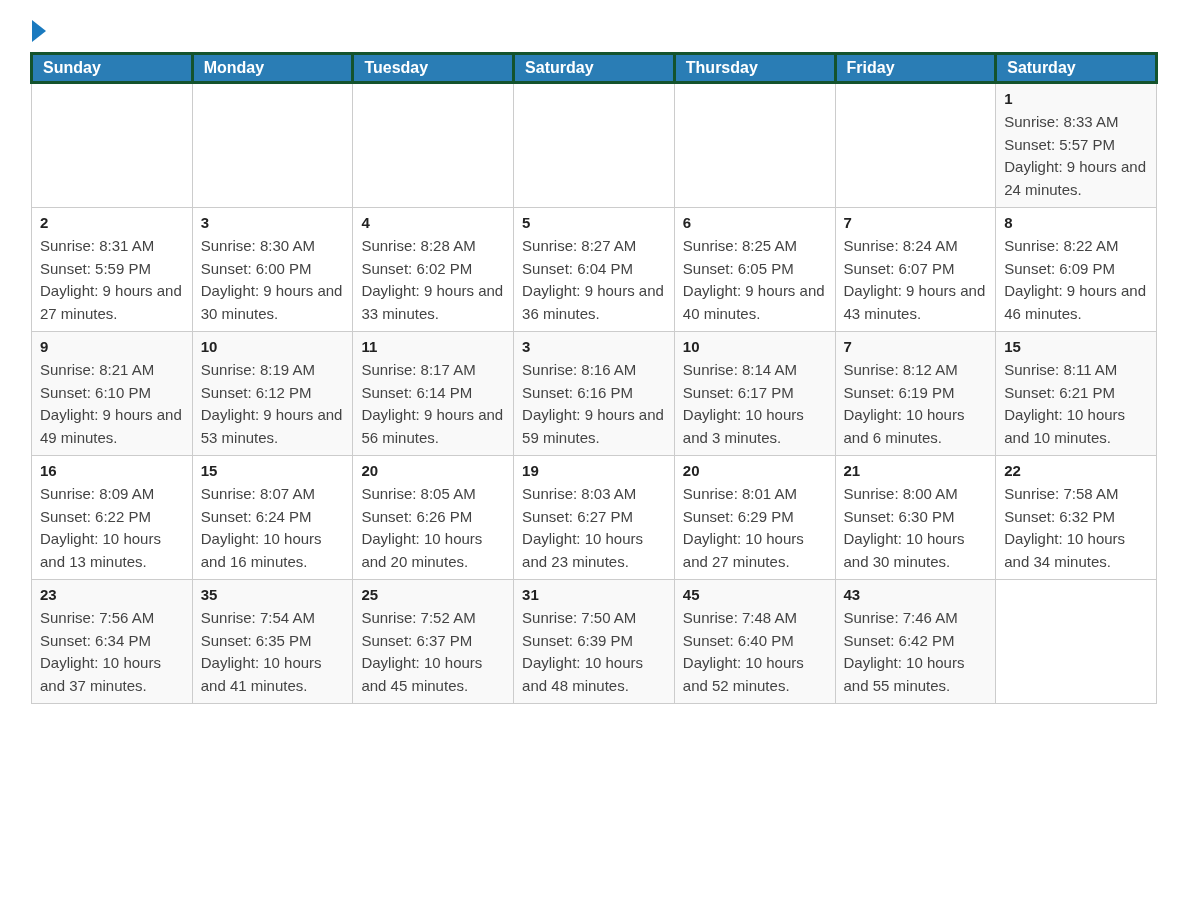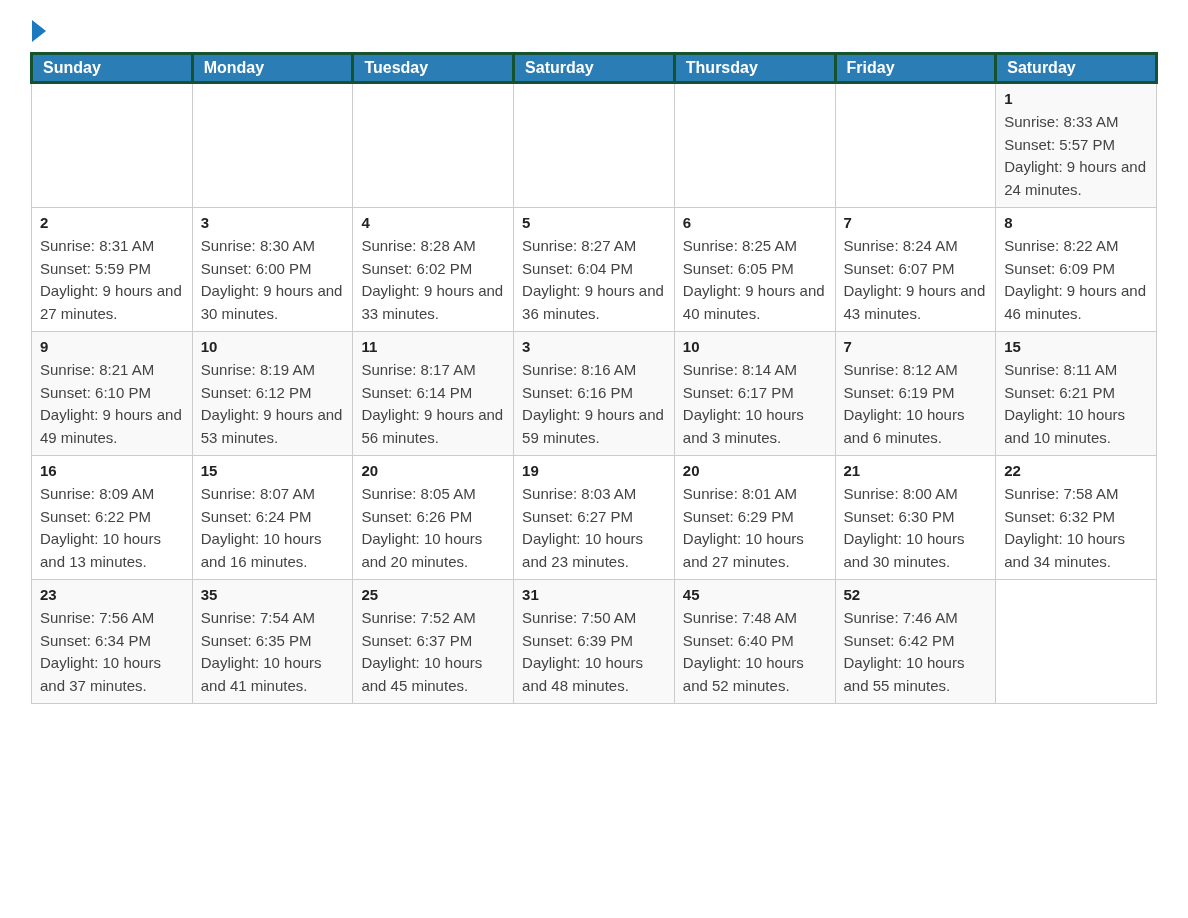--- a/index.html
+++ b/index.html
@@ -264,19 +264,19 @@
         </td>
         <td>
           <span class="day-number">31</span>
           <div class="day-info">Sunrise: 7:50 AM<br>Sunset: 6:39 PM<br>Daylight: 10 hours and 48 minutes.</div>
         </td>
         <td>
           <span class="day-number">45</span>
           <div class="day-info">Sunrise: 7:48 AM<br>Sunset: 6:40 PM<br>Daylight: 10 hours and 52 minutes.</div>
         </td>
         <td>
-          <span class="day-number">52</span>
+          <span class="day-number">43</span>
           <div class="day-info">Sunrise: 7:46 AM<br>Sunset: 6:42 PM<br>Daylight: 10 hours and 55 minutes.</div>
         </td>
         <td class="empty-cell"></td>
       </tr>
     </tbody>
 </table>
 
 </body></html>

